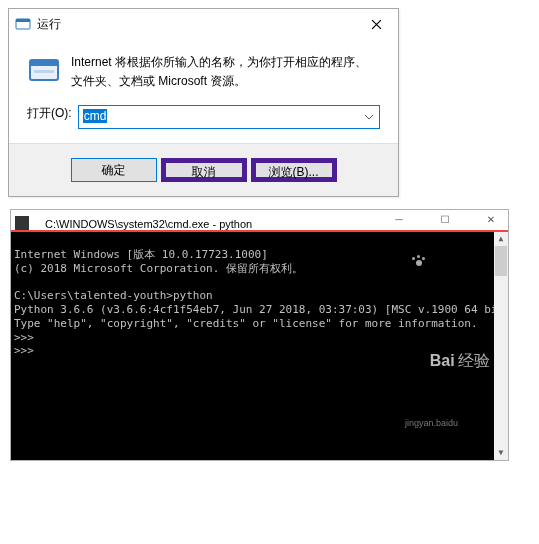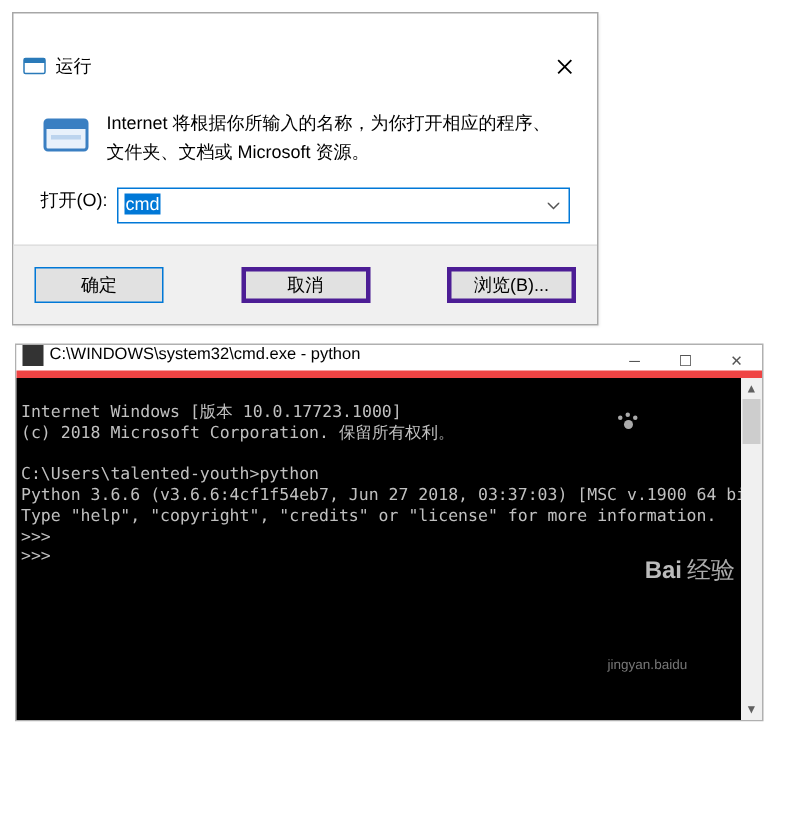--- a/index.html
+++ b/index.html
@@ -15,21 +15,20 @@
     border: 1px solid #a7a7a7;
     background: #fff;
     margin: 8px 0 0 8px;
     box-shadow: 1px 1px 2px rgba(0,0,0,0.08);
   }
   .run-title {
     height: 30px;
     display: flex;
     align-items: center;
     padding: 0 0 0 6px;
-    margin-top: 20px;
   }
   .run-title .run-icon {
     width:16px; height:16px;
     display:inline-flex; align-items:center; justify-content:center;
     margin-right:6px;
   }
   .run-title .title-text { flex:1; font-size:12px; }
   .run-title .close-btn {
     width:44px; height:30px;
     display:flex; align-items:center; justify-content:center;
@@ -72,44 +71,45 @@
   .combo-arrow {
     position:absolute; right:2px; top:2px;
     width:18px; height:20px;
     display:flex; align-items:center; justify-content:center;
     cursor:pointer;
   }
   .run-buttons {
     background:#f0f0f0;
     border-top:1px solid #dfdfdf;
     padding:14px 14px 14px 14px;
-    display:flex; justify-content:space-between; gap:24px;
+    display:flex; justify-content:center; gap:4px;
   }
   .win-btn {
     width:86px; height:24px;
     background:#e1e1e1;
-    border:3px solid #4c1d95;
+    border:5px solid #4c1d95;
     font-size:12px;
     cursor:pointer;
     font-family: inherit;
   }
   .win-btn.default { border:1px solid #0078d7; }
 
   .terminal-window {
     width:499px;
     margin:12px 0 0 10px;
     border:1px solid #b0b0b0;
   }
   .term-title {
     height:22px;
     background:#fff;
-    display:flex; align-items:flex-start;
+    display:flex; align-items:flex-end;
     font-size:11px;
     padding-left:4px;
-    border-bottom:5px solid #ef4444;
+    border-bottom:2px solid #ef4444;
+    gap:12px;
   }
   .term-title .term-icon { width:14px;height:14px; background:#333; margin-right:4px; }
   .term-title .spacer { flex:1; }
   .term-title .tbtn {
     width:34px; height:22px;
     display:flex; align-items:center; justify-content:center;
     cursor:pointer;
     font-size:10px; color:#555;
     font-family: "Segoe UI", sans-serif;
   }

